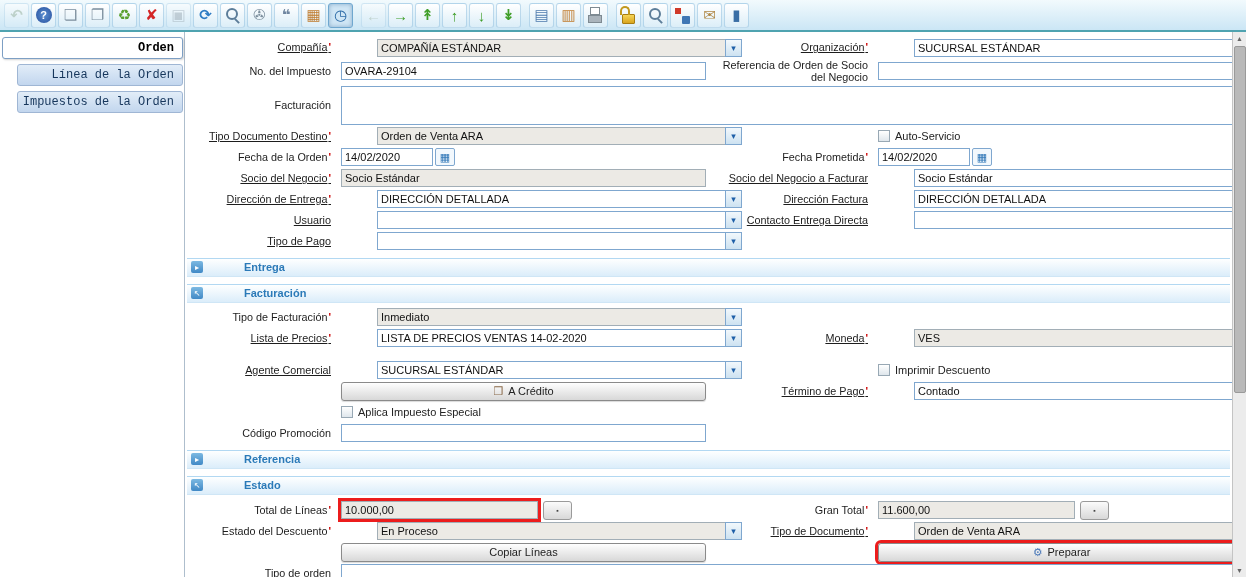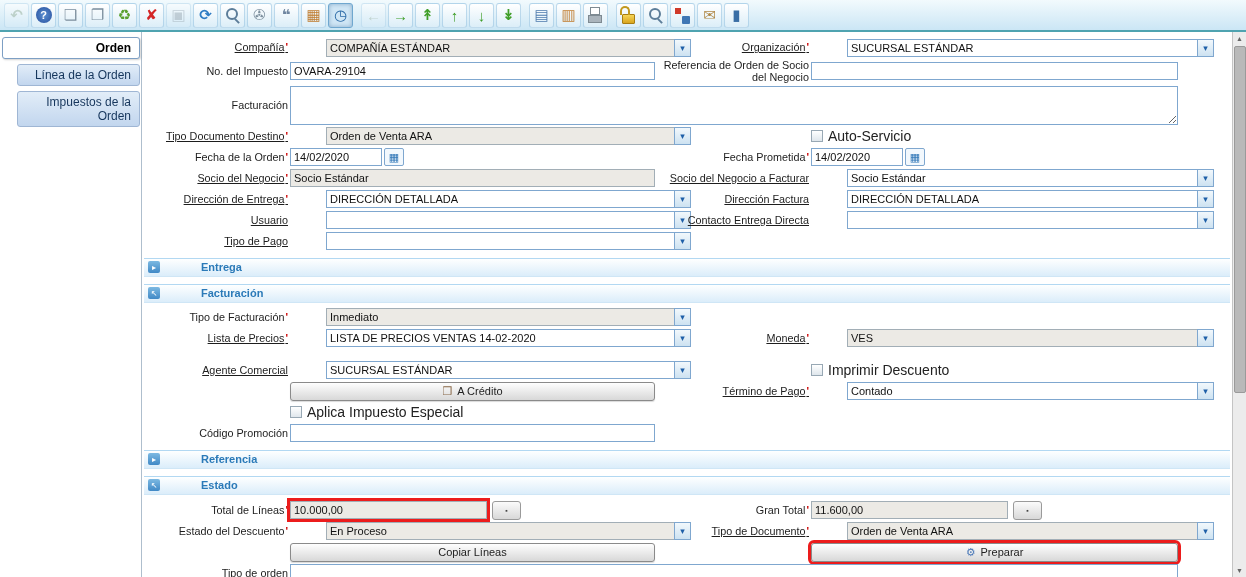--- a/index.html
+++ b/index.html
@@ -26,28 +26,28 @@
                    position:absolute;top:3px;left:6px;}
   .tbtn.lock::before{content:"";width:11px;height:8px;background:linear-gradient(#f6d557,#d9a51f);
                      border:1px solid #a87d12;border-radius:1px;position:absolute;bottom:3px;left:5px;}
   .tbtn.lock::after{content:"";width:6px;height:7px;border:2px solid #c29a20;border-bottom:none;
                     border-radius:5px 5px 0 0;position:absolute;top:2px;left:3px;}
   .tbtn.wf::before{content:"";width:6px;height:6px;background:#d03a2a;position:absolute;top:4px;left:4px;}
   .tbtn.wf::after{content:"";width:8px;height:8px;background:#3e76b5;border-radius:1px;
                   position:absolute;bottom:3px;right:4px;}
   
   .content{display:flex;height:545px;position:relative;}
-  .sidebar{width:142px;border-right:1px solid #aebecd;padding-top:5px;box-sizing:border-box;background:#fff;flex:none;}
+  .sidebar{width:185px;border-right:1px solid #aebecd;padding-top:5px;box-sizing:border-box;background:#fff;flex:none;font-family:Liberation Mono, monospace;}
   .side-tab{display:block;text-align:right;font-size:12px;padding:3px 8px 3px 4px;margin:0 1px 5px 17px;
             background:linear-gradient(#e2edf8,#c2d6ee);border:1px solid #9fb6d4;border-radius:3px;
             color:#16365c;cursor:pointer;}
   .side-tab.active{margin-left:2px;background:#fff;border:1px solid #7d9fc4;font-weight:bold;color:#000;
                    box-shadow:1px 1px 2px rgba(0,0,0,.18);}
   .main{flex:1;padding:6px 16px 0 2px;overflow:hidden;}
-  .row{display:grid;grid-template-columns:146px 365px 156px 367px;column-gap:0;align-items:center;
+  .row{display:grid;grid-template-columns:146px 365px 156px 367px;column-gap:8px;align-items:center;
        margin-bottom:2px;min-height:19px;}
   .lbl{font-size:10.8px;color:#1d1d1d;text-align:right;padding-right:2px;line-height:1.15;}
   .lbl.lnk{text-decoration:underline;cursor:pointer;}
   .req::after{content:"'";color:#c00;font-weight:bold;margin-left:1px;}
   
   .fld{font-size:11px;border:1px solid #7fa7cf;padding:0 3px;background:#fff;color:#111;
        font-family:inherit;box-sizing:border-box;height:18px;width:100%;}
   .ro{background:#eceae5;border-color:#a2aeb6;}
   .combo{display:flex;width:100%;padding-left:36px;}
   .combo .fld{flex:1;border-right:none;}
@@ -63,21 +63,21 @@
   textarea.fld{height:39px;resize:both;}
   .btn{width:100%;height:19px;font-size:11px;border:1px solid #8a8a8a;border-radius:3px;
        background:linear-gradient(#fefefe,#d8d8d8);display:flex;align-items:center;justify-content:center;
        gap:5px;cursor:pointer;color:#222;box-shadow:0 1px 1px rgba(0,0,0,.15);box-sizing:border-box;}
   .bicon{font-size:11px;}
   .calcbtn{width:27px;height:17px;border:1px solid #9a9a9a;border-radius:3px;
            background:linear-gradient(#fbfbfb,#d8d8d8);font-size:7px;color:#444;display:flex;
            align-items:center;justify-content:center;margin-left:5px;cursor:pointer;flex:none;}
   .half{width:197px !important;flex:none;}
   .fgroup{display:flex;align-items:center;}
-  .chkwrap{display:flex;align-items:center;font-size:14px;color:#222;}
+  .chkwrap{display:flex;align-items:center;font-size:11px;color:#222;}
   .chk{width:10px;height:10px;border:1px solid #98a8b4;background:linear-gradient(#fff,#dfe6ec);
        display:inline-block;margin-right:5px;cursor:pointer;flex:none;}
   
   .sect{display:flex;align-items:center;gap:6px;height:17px;background:linear-gradient(#feffff,#dbedfa);
         border-top:1px solid #b2d8f2;border-bottom:1px solid #cfe6f6;margin:7px 0 3px;padding-left:4px;
         cursor:pointer;}
   .sicon{width:12px;height:12px;border-radius:2px;background:linear-gradient(#7cb9e2,#4189c6);color:#fff;
          font-size:8px;display:flex;align-items:center;justify-content:center;flex:none;}
   .stitle{font-size:11px;font-weight:bold;color:#2b7ab8;padding-left:35px;}
   .hl-red{outline:3px solid #ec1c1c;}

